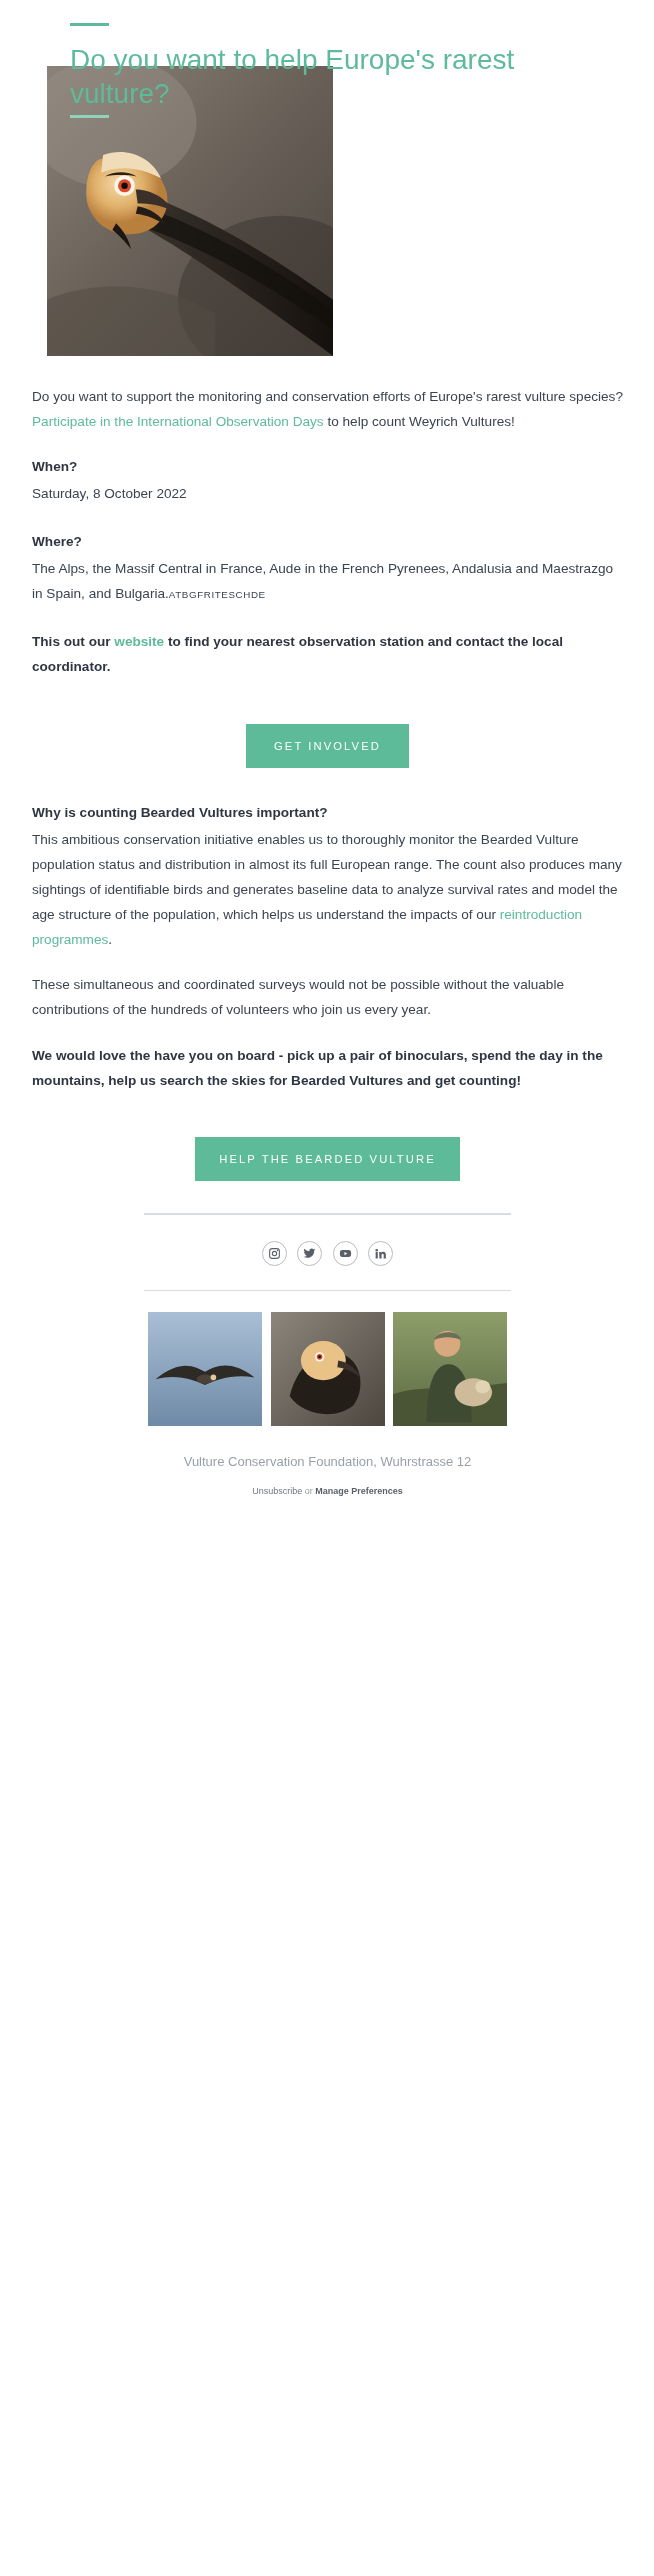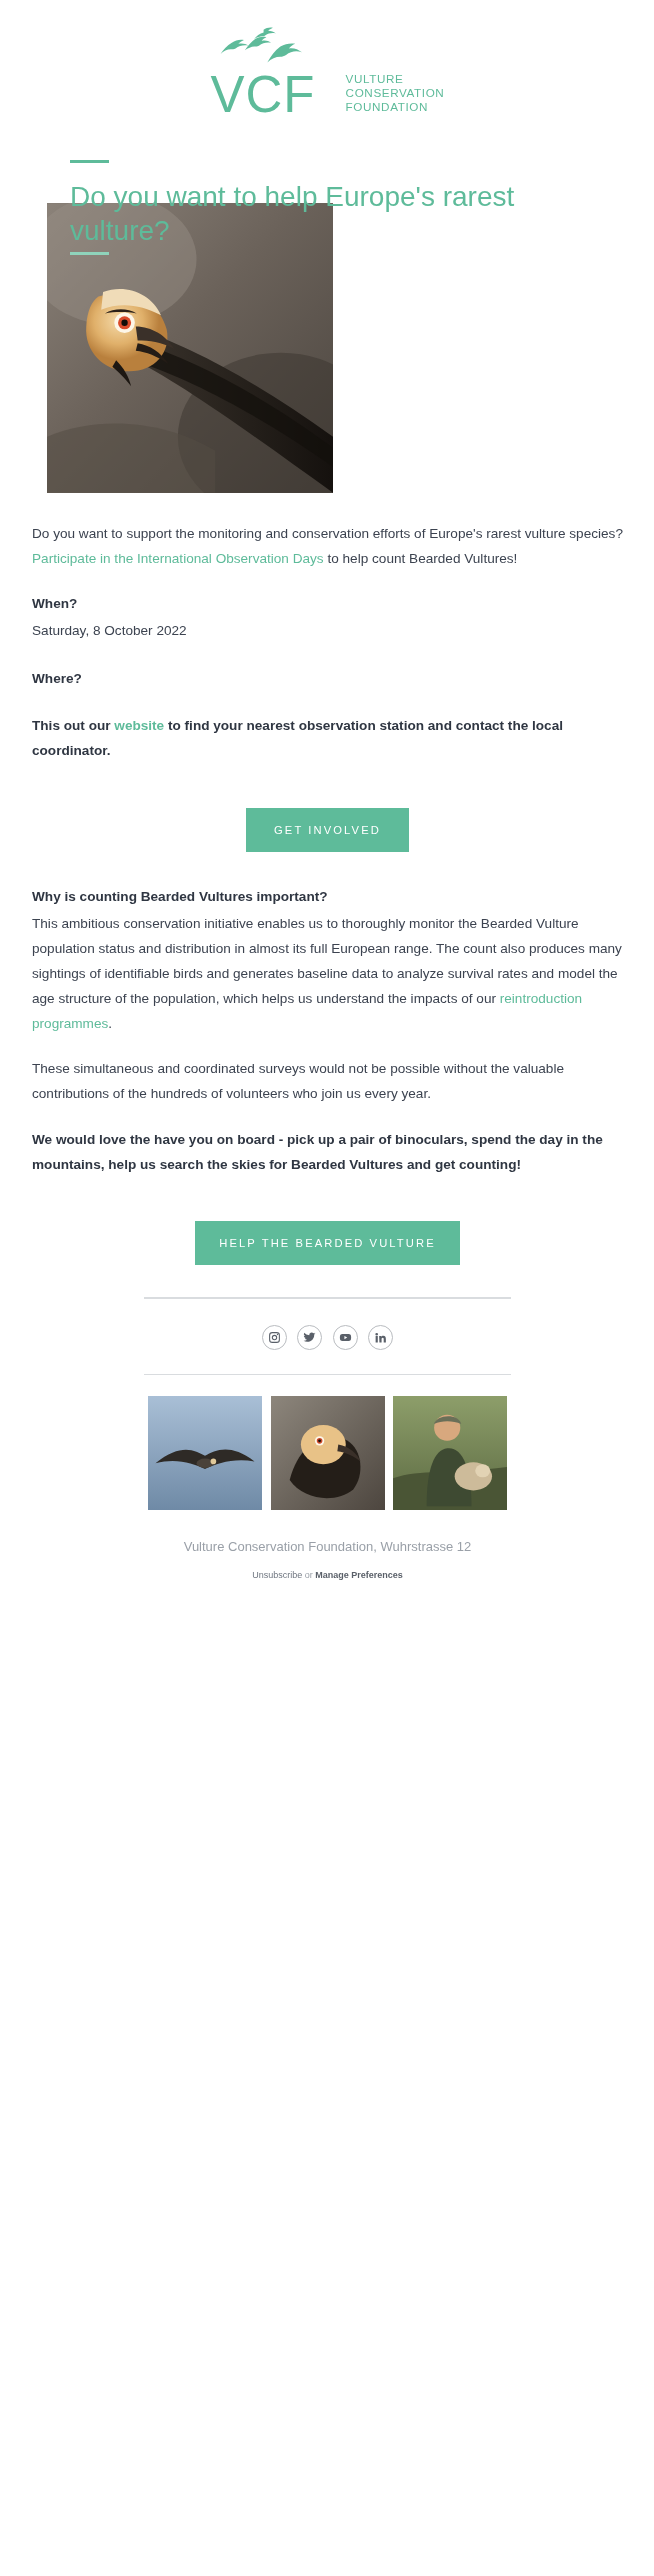--- a/index.html
+++ b/index.html
@@ -140,38 +140,20 @@
     padding:13px 0 18.7px 0;
   }
   .unsub a { color:#6f7680; text-decoration:none; }
   .unsub a.bold { font-weight:700; color:#5a6069; }
 </style>
 </head>
 <body>
 
 <div class="email">
 
-  <div class="header">
-    <div class="logo">
-      <div class="logo-mark">
-        <svg class="birds" viewBox="0 0 130 46">
-          <g fill="#5ebb9a">
-            <path d="M56 4c3-2 7-3 10-2 -2 1-4 2-5 3 3 0 6 1 8 3 -4-1-8 0-11 2 -1 1-2 1-3 1 -3 0-6 1-9 3 2-3 6-6 10-7z"></path>
-            <path d="M22 18c4-3 9-4 13-3 -2 1-4 2-6 4 4-1 8 0 11 2 -5-1-10 0-14 3 -2 1-3 1-5 1 -4 0-8 2-11 5 3-5 7-9 12-12z"></path>
-            <path d="M47 14c4-2 8-3 12-2 -2 1-4 2-5 4 4-1 7 0 10 2 -4-1-9 0-13 3 -2 1-3 1-5 1 -3 0-7 2-10 4 3-5 7-9 11-12z"></path>
-            <path d="M74 22c5-3 11-4 16-3 -3 1-5 3-7 5 5-1 10 1 14 4 -6-2-12-1-17 3 -2 1-4 2-6 2 -5 0-10 2-14 6 4-7 8-13 14-17z"></path>
-          </g>
-        </svg>
-        <div class="vcf-text">VCF</div>
-      </div>
-      <div class="logo-words">VULTURE
-CONSERVATION
-FOUNDATION</div>
-    </div>
-  </div>
 
   <div class="hero-wrap">
     <div class="rule"></div>
     <div class="headline">Do you want to help Europe's rarest vulture?</div>
     <div class="rule2"></div>
     <div class="hero-img">
       <svg width="286" height="290" viewBox="0 0 306 310">
         <defs>
           <linearGradient id="bg" x1="0" y1="0" x2="1" y2="1">
             <stop offset="0%" stop-color="#8b8279"></stop>
@@ -203,29 +185,30 @@
         <path d="M95 132 C112 132 128 142 136 156 C126 150 112 146 97 147 Z" fill="#3a3029"></path>
         <path d="M97 150 C110 152 122 160 130 172 C118 164 106 159 95 158 Z" fill="#241c16"></path>
         <path d="M74 168 C82 176 88 186 90 196 C84 188 76 180 70 175 Z" fill="#1d1712"></path>
         <path d="M0 250 C60 225 130 235 180 265 L180 310 L0 310 Z" fill="#544c44" opacity="0.55"></path>
       </svg>
     </div>
   </div>
 
   <div class="body">
 
-    <p class="txt lead"><span>Do you want to support the monitoring and conservation efforts of Europe's rarest vulture species? </span><a class="link" href="#">Participate in the International Observation Days</a><span> to help count Bearded Vultures!</span></p>
+    <p class="txt lead"><span>Do you want to support the monitoring and conservation efforts of Europe's rarest vulture species? </span><a class="link" href="#">Participate in the International Observation Days</a><span> to help count Weyrich Vultures!</span></p>
 
     <div class="block">
       <div class="qhead">When?</div>
       <p class="txt tight">Saturday, 8 October 2022</p>
     </div>
 
     <div class="block">
       <div class="qhead">Where?</div>
+      <p class="txt tight"><span>The Alps, the Massif Central in France, Aude in the French Pyrenees, Andalusia and Maestrazgo in Spain, and Bulgaria.</span><span class="smallcaps">ATBGFRITESCHDE</span></p>
     </div>
 
     <p class="txt"><strong class="b">This out our </strong><a class="link" href="#" style="font-weight:700">website</a><strong class="b"> to find your nearest observation station and contact the local coordinator.</strong></p>
 
     <div class="btn-row">
       <a class="btn" href="#">GET INVOLVED</a>
     </div>
 
     <div class="qhead">Why is counting Bearded Vultures important?</div>
     <p class="txt"><span>This ambitious conservation initiative enables us to thoroughly monitor the Bearded Vulture population status and distribution in almost its full European range. The count also produces many sightings of identifiable birds and generates baseline data to analyze survival rates and model the age structure of the population, which helps us understand the impacts of our </span><a class="link" href="#">reintroduction programmes</a><span>.</span></p>

